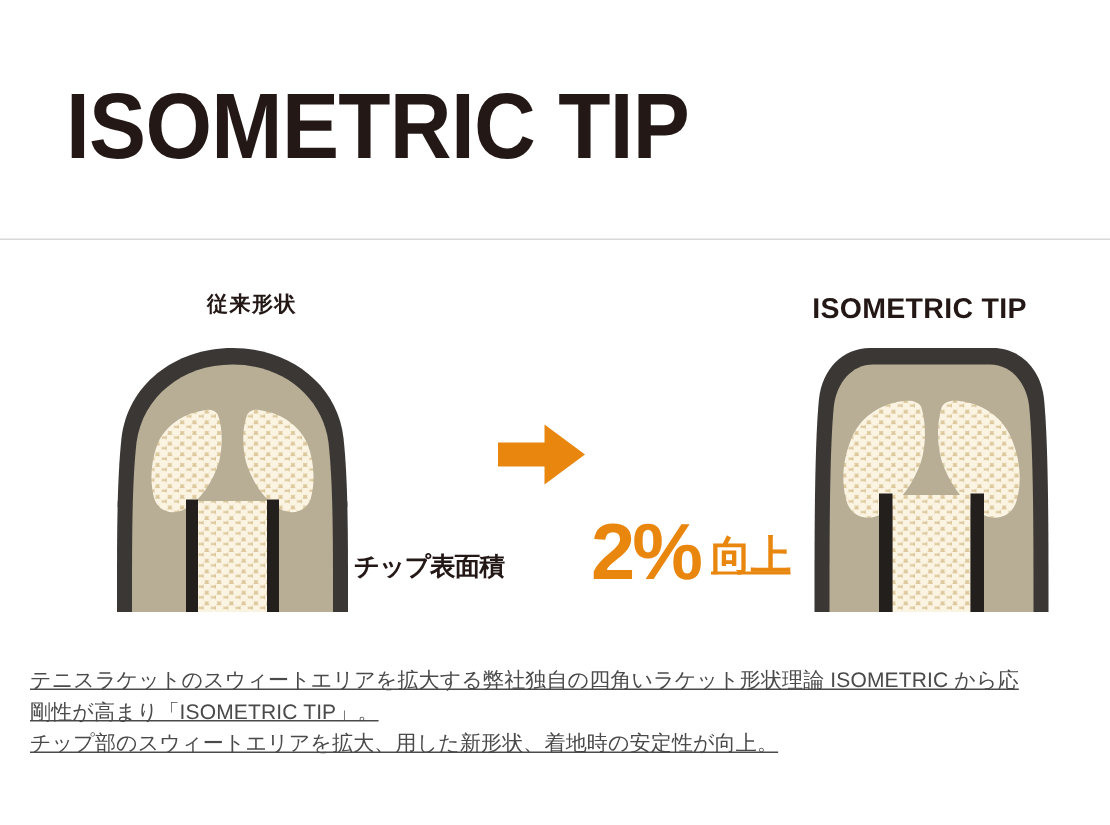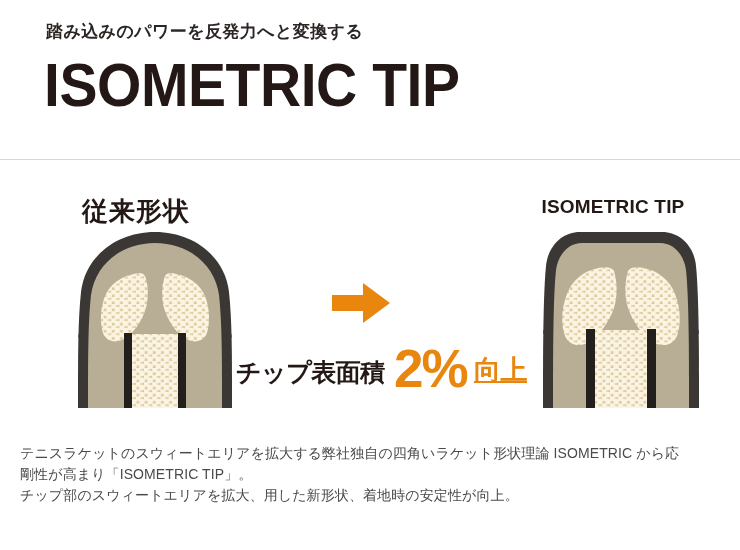--- a/index.html
+++ b/index.html
@@ -67,24 +67,24 @@
   }
 
   .shoe-label {
     position: absolute;
     font-weight: bold;
     color: #231815;
     white-space: nowrap;
     text-align: center;
   }
   #label-conventional {
-    left: 71px;
+    left: 103px;
     top: 34px;
     width: 130px;
-    font-size: 26px;
+    font-size: 14px;
     letter-spacing: 1px;
   }
   #label-isometric {
     left: 518px;
     top: 36px;
     width: 190px;
     font-size: 19px;
     letter-spacing: 0.2px;
   }
 
@@ -106,21 +106,21 @@
     left: 236px;
     top: 333px;
     width: 270px;
     height: 60px;
     white-space: nowrap;
   }
   #callout-label {
     position: absolute;
     left: 0;
     bottom: 4px;
-    font-size: 25px;
+    font-size: 17px;
     font-weight: bold;
     letter-spacing: -0.5px;
     color: #231815;
     text-align: center;
   }
   #callout-value {
     position: absolute;
     left: 158px;
     bottom: -2px;
     font-size: 53px;
@@ -144,27 +144,26 @@
   #body-copy {
     position: absolute;
     left: 20px;
     top: 443px;
     width: 706px;
     font-size: 14px;
     line-height: 21px;
     color: #4a4a4a;
     letter-spacing: 0.1px;
   }
-  #body-copy p { margin: 0; }
+  #body-copy p { margin: 0; text-decoration: underline; }
 </style>
 </head>
 <body>
 
 <div id="header-block">
-  <div id="header-subtitle">踏み込みのパワーを反発力へと変換する</div>
   <div id="header-title">ISOMETRIC TIP</div>
   <div id="header-divider"></div>
 </div>
 
 <div id="diagram-area">
 
   <div class="shoe-label" id="label-conventional">従来形状</div>
   <div class="shoe-label" id="label-isometric">ISOMETRIC TIP</div>
 
   <div class="shoe-figure" id="shoe-conventional">

